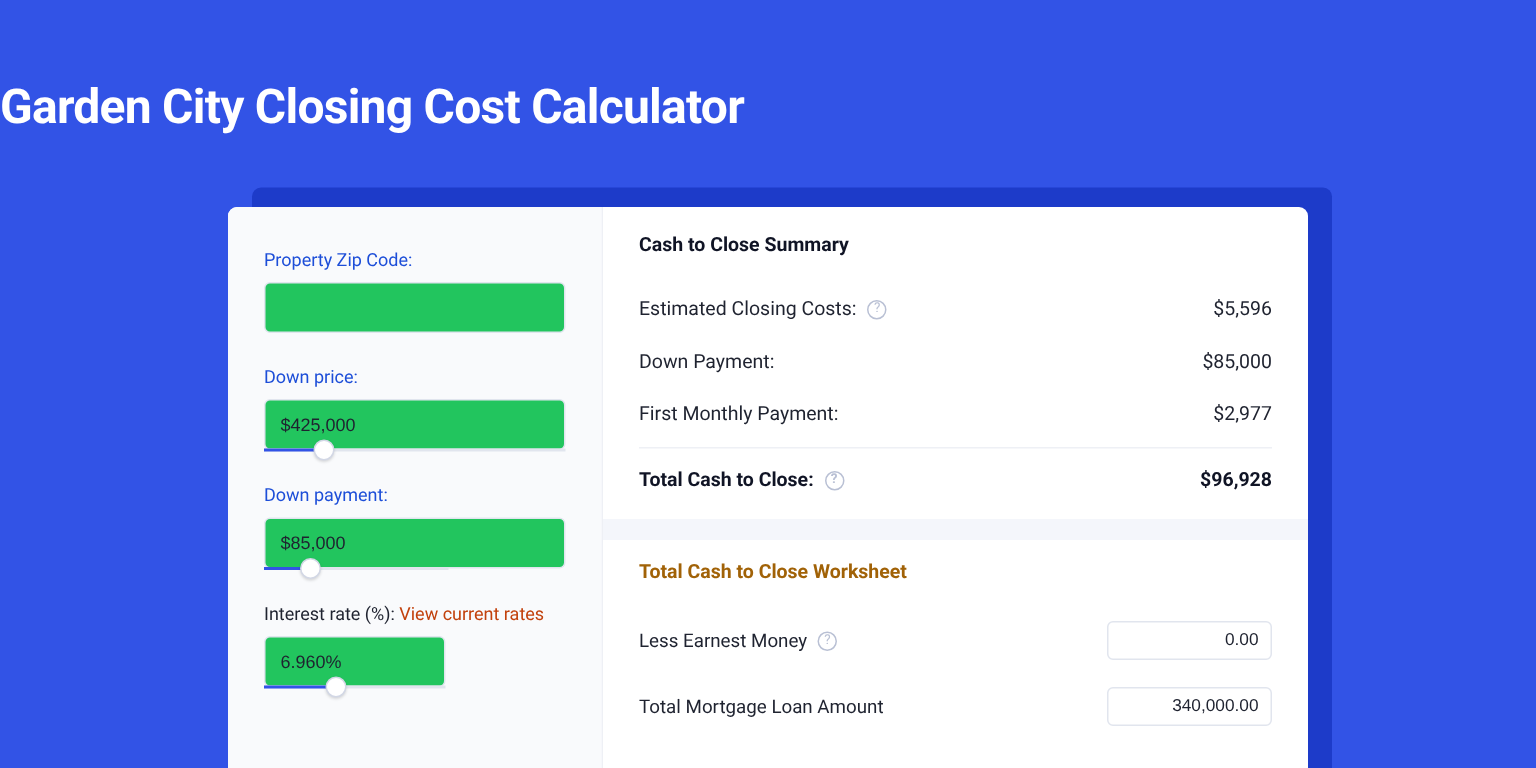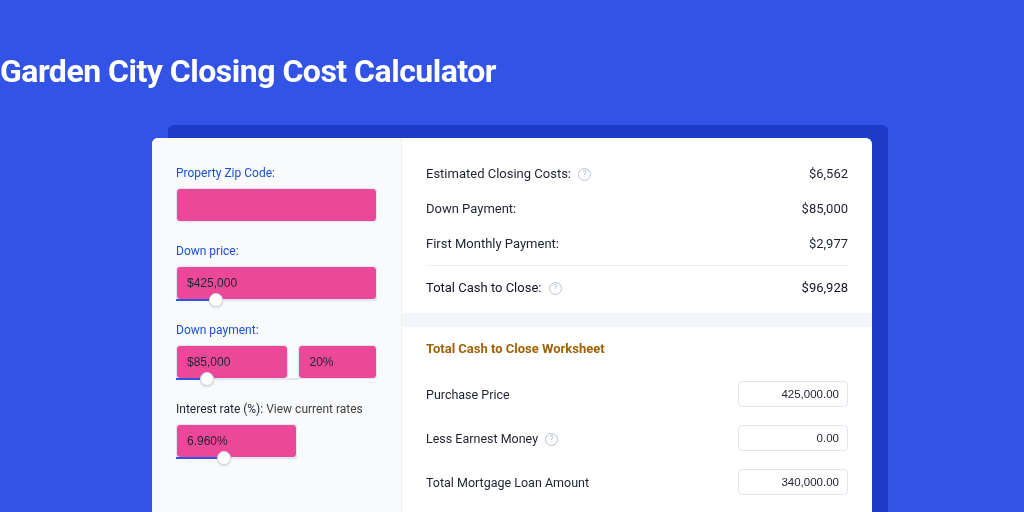--- a/index.html
+++ b/index.html
@@ -4,33 +4,33 @@
 <style>
   * { box-sizing: border-box; margin: 0; padding: 0; }
   html, body { width: 1024px; height: 512px; overflow: hidden; font-family: -apple-system, BlinkMacSystemFont, "Segoe UI", Roboto, Helvetica, Arial, sans-serif; }
   body { background: #3253e6; }
   .page-title { color: #fff; font-size: 32px; font-weight: 700; padding-top: 52px; letter-spacing: -0.5px; }
   .card-shadow { position: absolute; left: 168px; top: 125px; width: 720px; height: 500px; background: #1d3bc9; border-radius: 6px; }
   .card { position: absolute; left: 152px; top: 138px; width: 720px; height: 500px; background: #fff; border-radius: 6px; display: flex; }
   .left-col { width: 250px; padding: 28px 24px 20px 24px; background: #f9fafc; border-right: 1px solid #eef0f5; border-top-left-radius: 6px; border-bottom-left-radius: 6px; }
   .right-col { flex: 1; padding: 18px 24px 20px 24px; }
   .field-label { font-size: 12px; color: #1d4ed8; margin-bottom: 8px; display: block; }
-  .text-input { width: 100%; height: 34px; border: 1px solid #e1e5ee; border-radius: 4px; background: #ec4899; font-size: 12px; padding: 0 10px; color: #1f2330; outline: none; }
+  .text-input { width: 100%; height: 34px; border: 1px solid #e1e5ee; border-radius: 4px; background: #22c55e; font-size: 12px; padding: 0 10px; color: #1f2330; outline: none; }
   .field-group { margin-bottom: 22px; }
   .slider-wrap { height: 2px; background: #e1e5ee; margin-top: -1px; position: relative; }
   .slider-fill { position: absolute; left: 0; top: 0; height: 2px; background: #3253e6; }
   .slider-thumb { position: absolute; top: -6px; width: 14px; height: 14px; border-radius: 50%; background: #fff; border: 1px solid #d2d7e5; box-shadow: 0 1px 2px rgba(0,0,0,0.15); cursor: grab; }
   .dp-row { display: flex; gap: 10px; }
   .dp-row .text-input:first-child { flex: 1.6; }
   .dp-row .text-input:last-child { flex: 1; }
-  .link { color: #404040; font-size: 12px; text-decoration: none; cursor: pointer; }
+  .link { color: #c2410c; font-size: 12px; text-decoration: none; cursor: pointer; }
   .ir-label { font-size: 12px; color: #1f2330; margin-bottom: 8px; }
   .summary-title { font-size: 13px; font-weight: 700; color: #101425; margin-bottom: 18px; }
   .summary-row { display: flex; justify-content: space-between; align-items: center; font-size: 13px; padding: 10px 0; color: #1f2330; gap: 25px; }
-  .summary-row.bold { font-weight: 400; color: #101425; border-top: 1px solid #eef0f5; margin-top: 4px; padding-top: 14px; align-items: flex-end; }
+  .summary-row.bold { font-weight: 700; color: #101425; border-top: 1px solid #eef0f5; margin-top: 4px; padding-top: 14px; align-items: flex-end; }
   .help-icon { display: inline-flex; width: 13px; height: 13px; border: 1px solid #b9c0d4; border-radius: 50%; color: #b9c0d4; font-size: 9px; align-items: center; justify-content: center; margin-left: 4px; vertical-align: middle; line-height: 1; cursor: help; }
   .section-divider { height: 14px; background: #f4f6fb; margin: 8px -24px 14px -24px; }
   .wk-title { font-size: 13px; font-weight: 700; color: #a16207; margin-bottom: 16px; }
   .wk-row { display: flex; justify-content: space-between; align-items: center; font-size: 12.5px; color: #1f2330; padding: 9px 0; }
   .wk-value { width: 110px; height: 26px; border: 1px solid #e1e5ee; border-radius: 4px; background: #fff; font-size: 11.5px; padding: 0 8px; color: #1f2330; text-align: right; outline: none; }
   .left-col .field-group:nth-of-type(4) .text-input { width: 60%; }
 </style>
 </head>
 <body>
 
@@ -53,21 +53,20 @@
       <div class="slider-wrap">
         <div class="slider-fill" style="width:20%"></div>
         <div class="slider-thumb" style="left:calc(20% - 7px)"></div>
       </div>
     </div>
 
     <div class="field-group">
       <label class="field-label">Down payment:</label>
       <div class="dp-row">
         <input class="text-input" type="text" value="$85,000" style="">
-        <input class="text-input" type="text" value="20%" style="">
       </div>
       <div class="slider-wrap" style="width:61%;">
         <div class="slider-fill" style="width:25%"></div>
         <div class="slider-thumb" style="left:calc(25% - 7px)"></div>
       </div>
     </div>
 
     <div class="field-group">
       <div class="ir-label">
         <span>Interest rate (%):</span>
@@ -77,27 +76,28 @@
       <div class="slider-wrap" style="width:60%;">
         <div class="slider-fill" style="width:40%"></div>
         <div class="slider-thumb" style="left:calc(40% - 7px)"></div>
       </div>
     </div>
 
   </div>
 
   <div class="right-col">
 
+    <div class="summary-title">Cash to Close Summary</div>
 
     <div class="summary-row">
       <span>
         <span>Estimated Closing Costs:</span>
         <span class="help-icon">?</span>
       </span>
-      <span>$6,562</span>
+      <span>$5,596</span>
     </div>
 
     <div class="summary-row">
       <span>Down Payment:</span>
       <span>$85,000</span>
     </div>
 
     <div class="summary-row">
       <span>First Monthly Payment:</span>
       <span>$2,977</span>
@@ -108,24 +108,20 @@
         <span>Total Cash to Close:</span>
         <span class="help-icon">?</span>
       </span>
       <span>$96,928</span>
     </div>
 
     <div class="section-divider"></div>
 
     <div class="wk-title">Total Cash to Close Worksheet</div>
 
-    <div class="wk-row">
-      <span>Purchase Price</span>
-      <input class="wk-value" type="text" value="425,000.00" style="">
-    </div>
 
     <div class="wk-row">
       <span>
         <span>Less Earnest Money</span>
         <span class="help-icon">?</span>
       </span>
       <input class="wk-value" type="text" value="0.00" style="">
     </div>
 
     <div class="wk-row">

